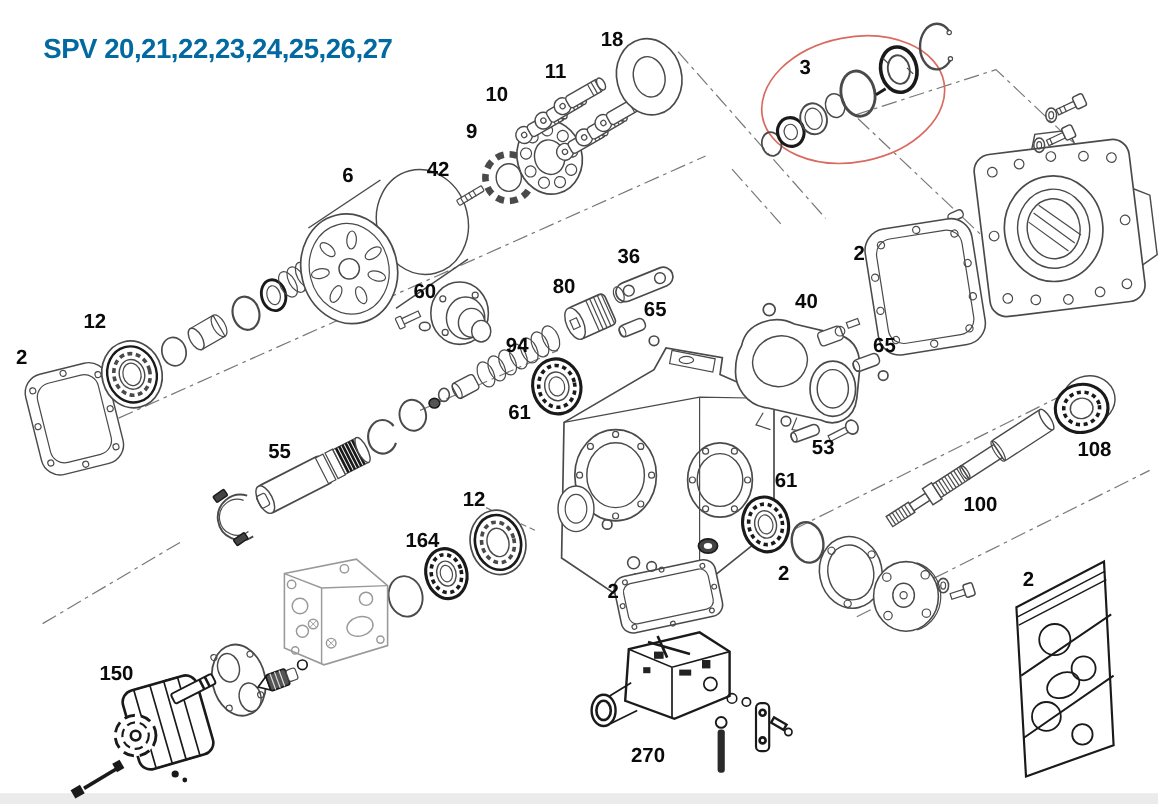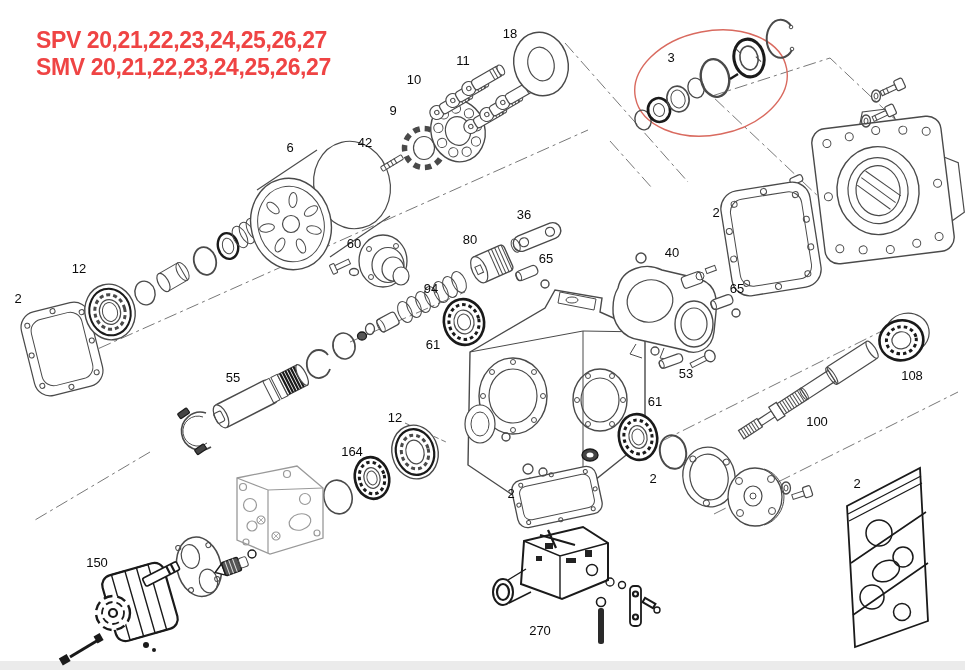--- a/index.html
+++ b/index.html
@@ -1,43 +1,42 @@
 <!DOCTYPE html>
 <html style="--bg: #ffffff; --line: #4a4a4a; --dark: #1a1a1a; --light: #999999; --label: #0a0a0a; --red: #d96a5f; --edge: #ebebeb;"><head>
 <meta charset="utf-8">
 <style>
   html,body{margin:0;padding:0;background:#fff;}
   .stage{position:relative;width:965px;height:670px;background:var(--bg,#fff);overflow:hidden;
          font-family:"Liberation Sans",sans-serif;}
   .stage svg{position:absolute;left:0;top:0;}
-  .title-block{position:absolute;left:36px;top:27px;z-index:3;color:#ef4444;}
+  .title-block{position:absolute;left:36px;top:27px;z-index:3;color:#0369a1;}
   .title-line{font-weight:bold;font-size:23px;line-height:1.16;letter-spacing:-0.4px;white-space:nowrap;}
   .labels-layer{position:absolute;left:0;top:0;width:100%;height:100%;z-index:2;}
-  .part-label{position:absolute;transform:translate(-50%,-50%);font-weight:normal;font-size:13px;
+  .part-label{position:absolute;transform:translate(-50%,-50%);font-weight:bold;font-size:17px;
               color:var(--label,#0a0a0a);font-family:"Liberation Sans",sans-serif;white-space:nowrap;}
   
   .ln{fill:none;stroke:var(--line,#4a4a4a);stroke-width:1.2px;}
   .lnf{fill:#fff;stroke:var(--line,#4a4a4a);stroke-width:1.2px;}
   .thin{stroke-width:1px;}
   .dk{fill:none;stroke:var(--dark,#1a1a1a);stroke-width:2.2px;}
   .dkf{fill:#fff;stroke:var(--dark,#1a1a1a);stroke-width:2px;}
   .lt{fill:#fff;stroke:var(--light,#999);stroke-width:1.2px;}
   .ltn{fill:none;stroke:var(--light,#999);stroke-width:1.2px;}
   .axis{fill:none;stroke:#787878;stroke-width:1px;stroke-dasharray:13 4 3 4;}
   .ball{fill:none;stroke:var(--line,#4a4a4a);stroke-width:3px;stroke-dasharray:4 3;}
   .balld{fill:none;stroke:var(--dark,#1a1a1a);stroke-width:3px;stroke-dasharray:3.5 3;}
 </style>
 </head>
 <body>
 
 <div class="stage">
 
   <div class="title-block">
     <div class="title-line">SPV 20,21,22,23,24,25,26,27</div>
-    <div class="title-line">SMV 20,21,22,23,24,25,26,27</div>
   </div>
 
   <svg width="965" height="670" viewBox="0 0 965 670">
     <defs>
       <g id="piston">
         <circle cx="-21" cy="0" r="7" class="lnf"></circle>
         <circle cx="-21" cy="0" r="2.2" class="ln thin"></circle>
         <rect x="-16" y="-5.5" width="32" height="11" rx="3" class="lnf"></rect>
         <line x1="6" y1="-5.5" x2="6" y2="5.5" class="ln thin"></line>
         <line x1="9.5" y1="-5.5" x2="9.5" y2="5.5" class="ln thin"></line>

